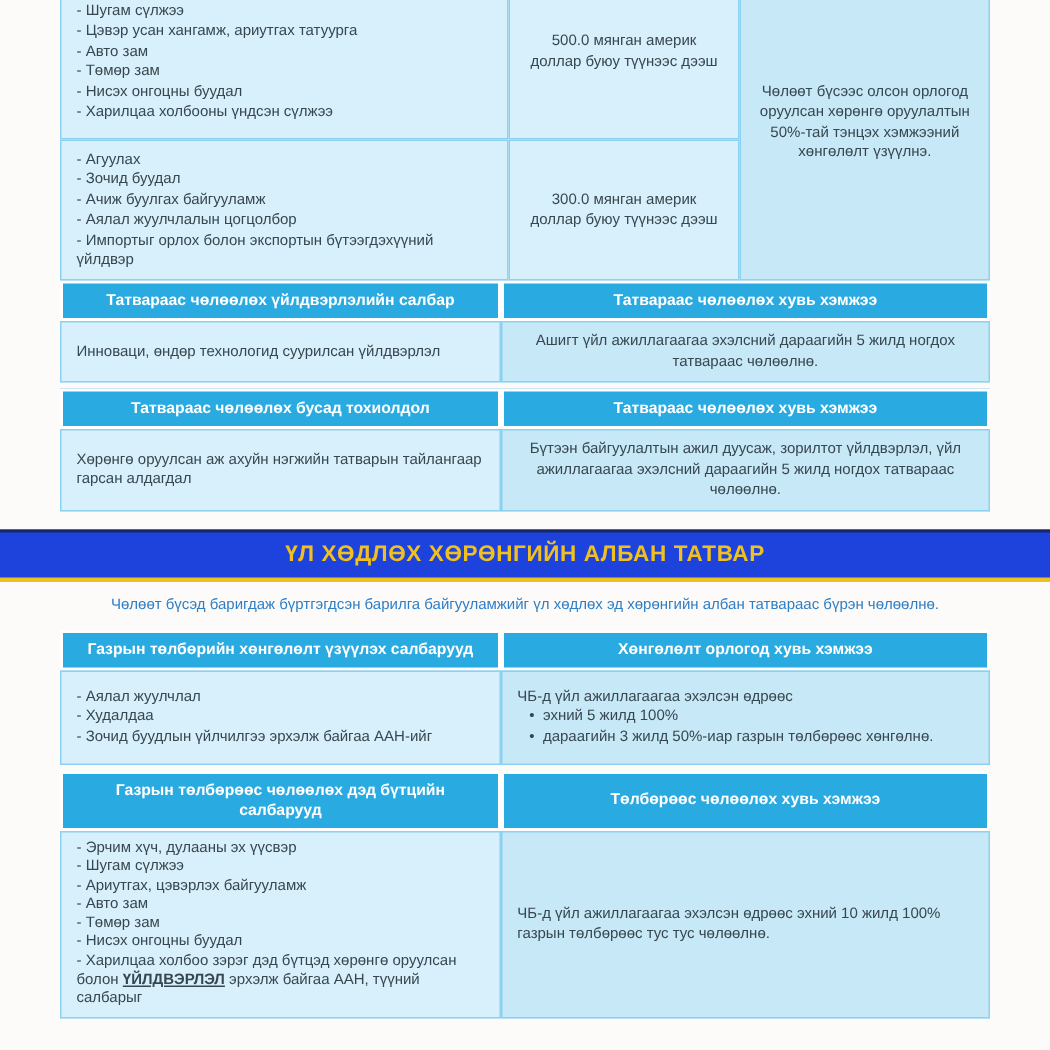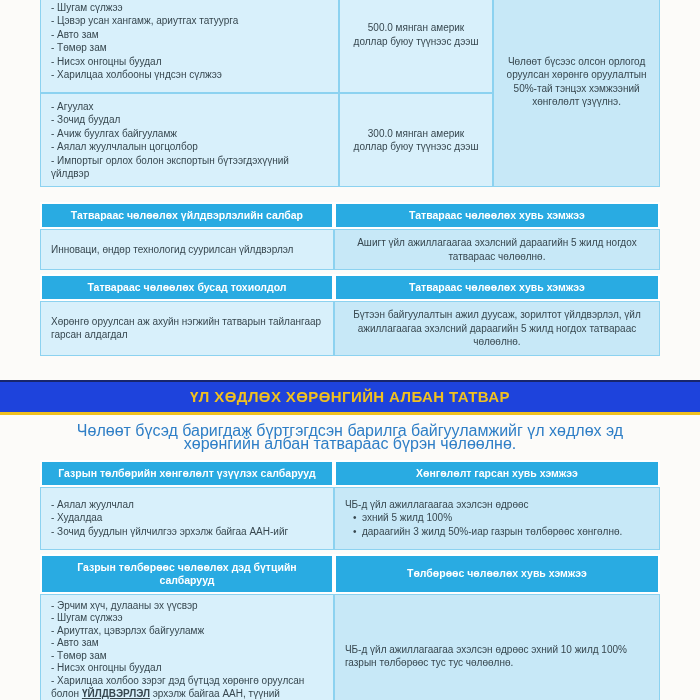--- a/index.html
+++ b/index.html
@@ -30,34 +30,34 @@
   .list{display:flex;flex-direction:column;justify-content:center;height:100%;}
   .li::before{content:"- ";}
   .bullet-line{padding-left:8px;}
   .bullet-line::before{content:"\2022\00a0\00a0";}
   .bold{font-weight:bold;text-decoration:underline;}
 
   
   .tbl1{grid-template-columns:48.2% 24.9% 26.9%;grid-template-rows:117px 94px;margin-top:-24px;}
   .tbl1 .merged{grid-column:3;grid-row:1 / 3;}
 
-  .tbl2{grid-template-columns:47.4% 52.6%;margin-top:15px;}
+  .tbl2{grid-template-columns:47.4% 52.6%;}
   .tbl3{grid-template-columns:47.4% 52.6%;margin-top:4px;}
   .tbl2 .td{min-height:36px;}
   .tbl3 .td{min-height:52px;}
 
   
   .banner{
-    margin:24px -40px 0 -40px;background:#1e43dc;
+    margin:12px -40px 0 -40px;background:#1e43dc;
     border-top:2px solid #18266b;border-bottom:3px solid #f0c020;
     text-align:center;padding:6px 0;
   }
   .banner-title{color:#f0c020;font-weight:bold;font-size:15px;letter-spacing:.4px;}
   .subtitle{
-    text-align:center;color:#2e7ec6;font-size:16px;line-height:13px;
+    text-align:center;color:#2e7ec6;font-size:10px;line-height:13px;
     margin-top:9px;
   }
 
   .tbl4{grid-template-columns:47.4% 52.6%;margin-top:10px;}
   .tbl4 .td{min-height:63px;}
   .tbl5{grid-template-columns:47.4% 52.6%;margin-top:4px;}
   .tbl5 .td-left{line-height:12.6px;padding:5px 10px;}
   .tbl5 .td-right{line-height:13.5px;}
 </style>
 </head>
@@ -107,21 +107,21 @@
     </div>
 
     <div class="banner">
       <span class="banner-title">ҮЛ ХӨДЛӨХ ХӨРӨНГИЙН АЛБАН ТАТВАР</span>
     </div>
 
     <div class="subtitle">Чөлөөт бүсэд баригдаж бүртгэгдсэн барилга байгууламжийг үл хөдлөх эд хөрөнгийн албан татвараас бүрэн чөлөөлнө.</div>
 
     <div class="tbl tbl4">
       <div class="th">Газрын төлбөрийн хөнгөлөлт үзүүлэх салбарууд</div>
-      <div class="th">Хөнгөлөлт гарсан хувь хэмжээ</div>
+      <div class="th">Хөнгөлөлт орлогод хувь хэмжээ</div>
       <div class="td vcenter">
         <div class="list">
           <div class="li">Аялал жуулчлал</div>
           <div class="li">Худалдаа</div>
           <div class="li">Зочид буудлын үйлчилгээ эрхэлж байгаа ААН-ийг</div>
         </div>
       </div>
       <div class="td dark vcenter">
         <div class="list">
           <div>ЧБ-д үйл ажиллагаагаа эхэлсэн өдрөөс</div>

